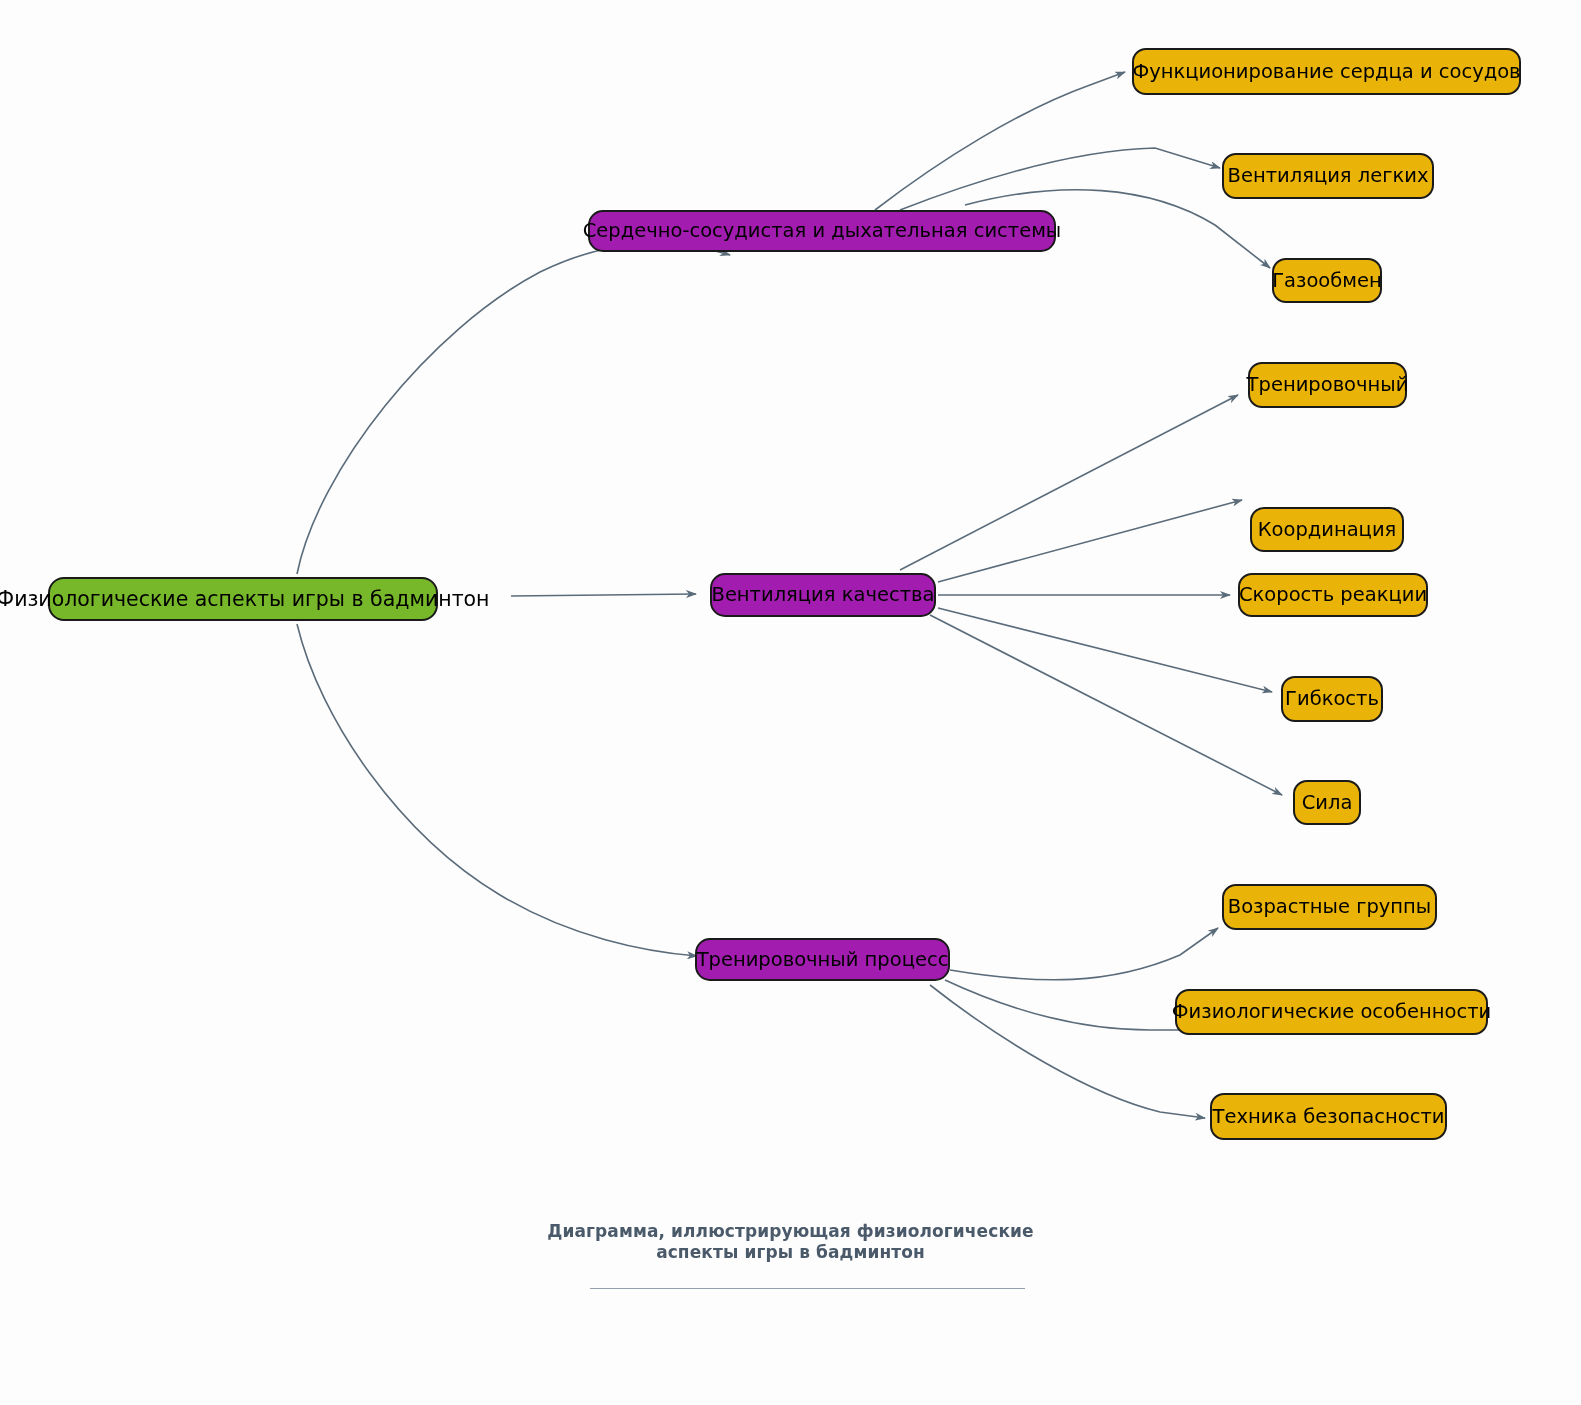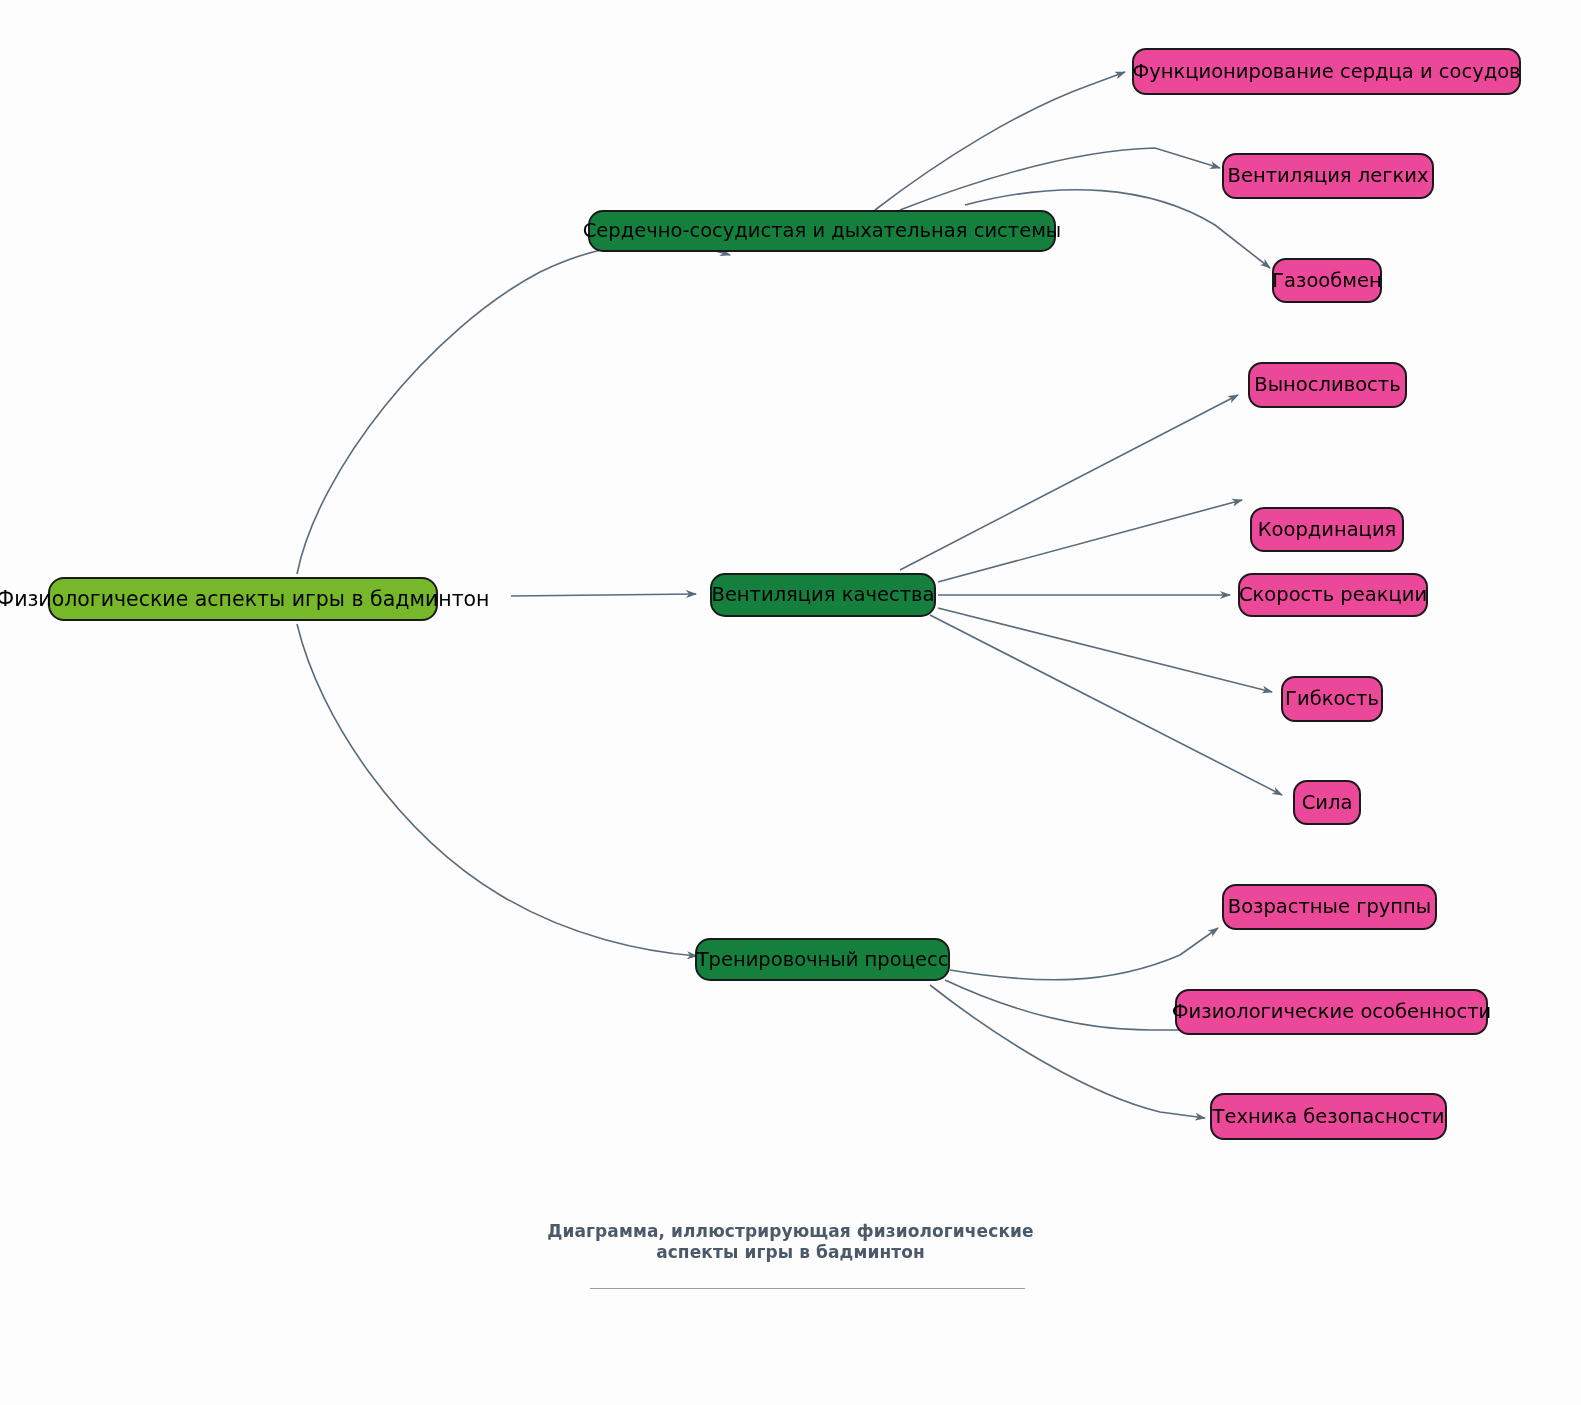--- a/index.html
+++ b/index.html
@@ -33,27 +33,27 @@
     white-space: nowrap;
     line-height: 1;
   }
   .node-root {
     background: #76b82a;
     border: 2px solid #1a1a1a;
     font-size: 20.5px;
     border-radius: 16px;
   }
   .node-branch {
-    background: #15803d;
+    background: #a21caf;
     border: 2px solid #1a1a1a;
     font-size: 19.5px;
     border-radius: 15px;
   }
   .node-leaf {
-    background: #ec4899;
+    background: #eab308;
     border: 2px solid #1a1a1a;
     font-size: 19.5px;
     border-radius: 14px;
   }
   .node-label {
     pointer-events: none;
   }
   #footer-title {
     position: absolute;
     left: 0;
@@ -126,21 +126,21 @@
       <div class="node node-leaf" style="left: 1222px; top: 153px; width: 212px; height: 46px;">
         <span class="node-label">Вентиляция легких</span>
       </div>
       <div class="node node-leaf" style="left: 1272px; top: 258px; width: 110px; height: 45px;">
         <span class="node-label">Газообмен</span>
       </div>
       <div class="node node-branch" style="left: 710px; top: 573px; width: 226px; height: 44px;">
         <span class="node-label">Вентиляция качества</span>
       </div>
       <div class="node node-leaf" style="left: 1248px; top: 362px; width: 159px; height: 46px;">
-        <span class="node-label">Выносливость</span>
+        <span class="node-label">Тренировочный</span>
       </div>
       <div class="node node-leaf" style="left: 1250px; top: 466px; width: 154px; height: 45px; margin-top: 41px;">
         <span class="node-label">Координация</span>
       </div>
       <div class="node node-leaf" style="left: 1238px; top: 573px; width: 190px; height: 44px;">
         <span class="node-label">Скорость реакции</span>
       </div>
       <div class="node node-leaf" style="left: 1281px; top: 676px; width: 102px; height: 46px;">
         <span class="node-label">Гибкость</span>
       </div>

